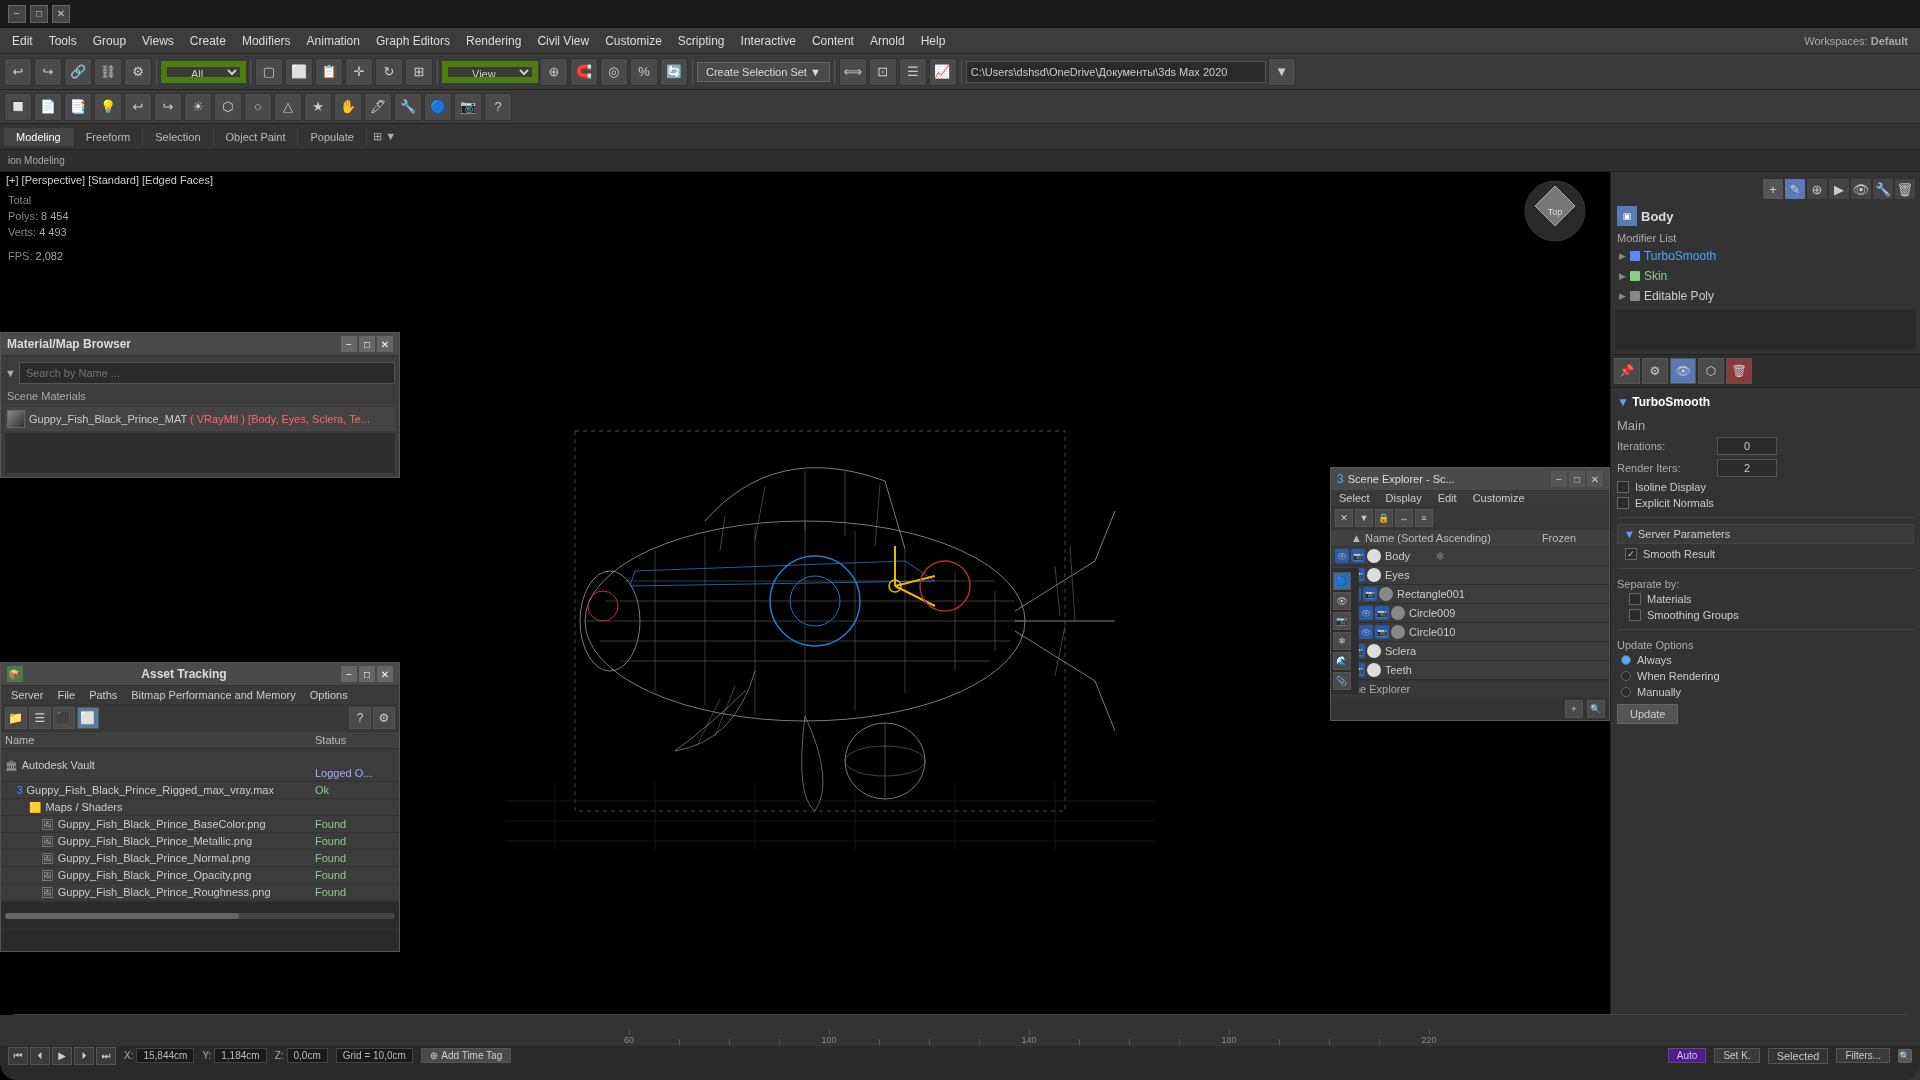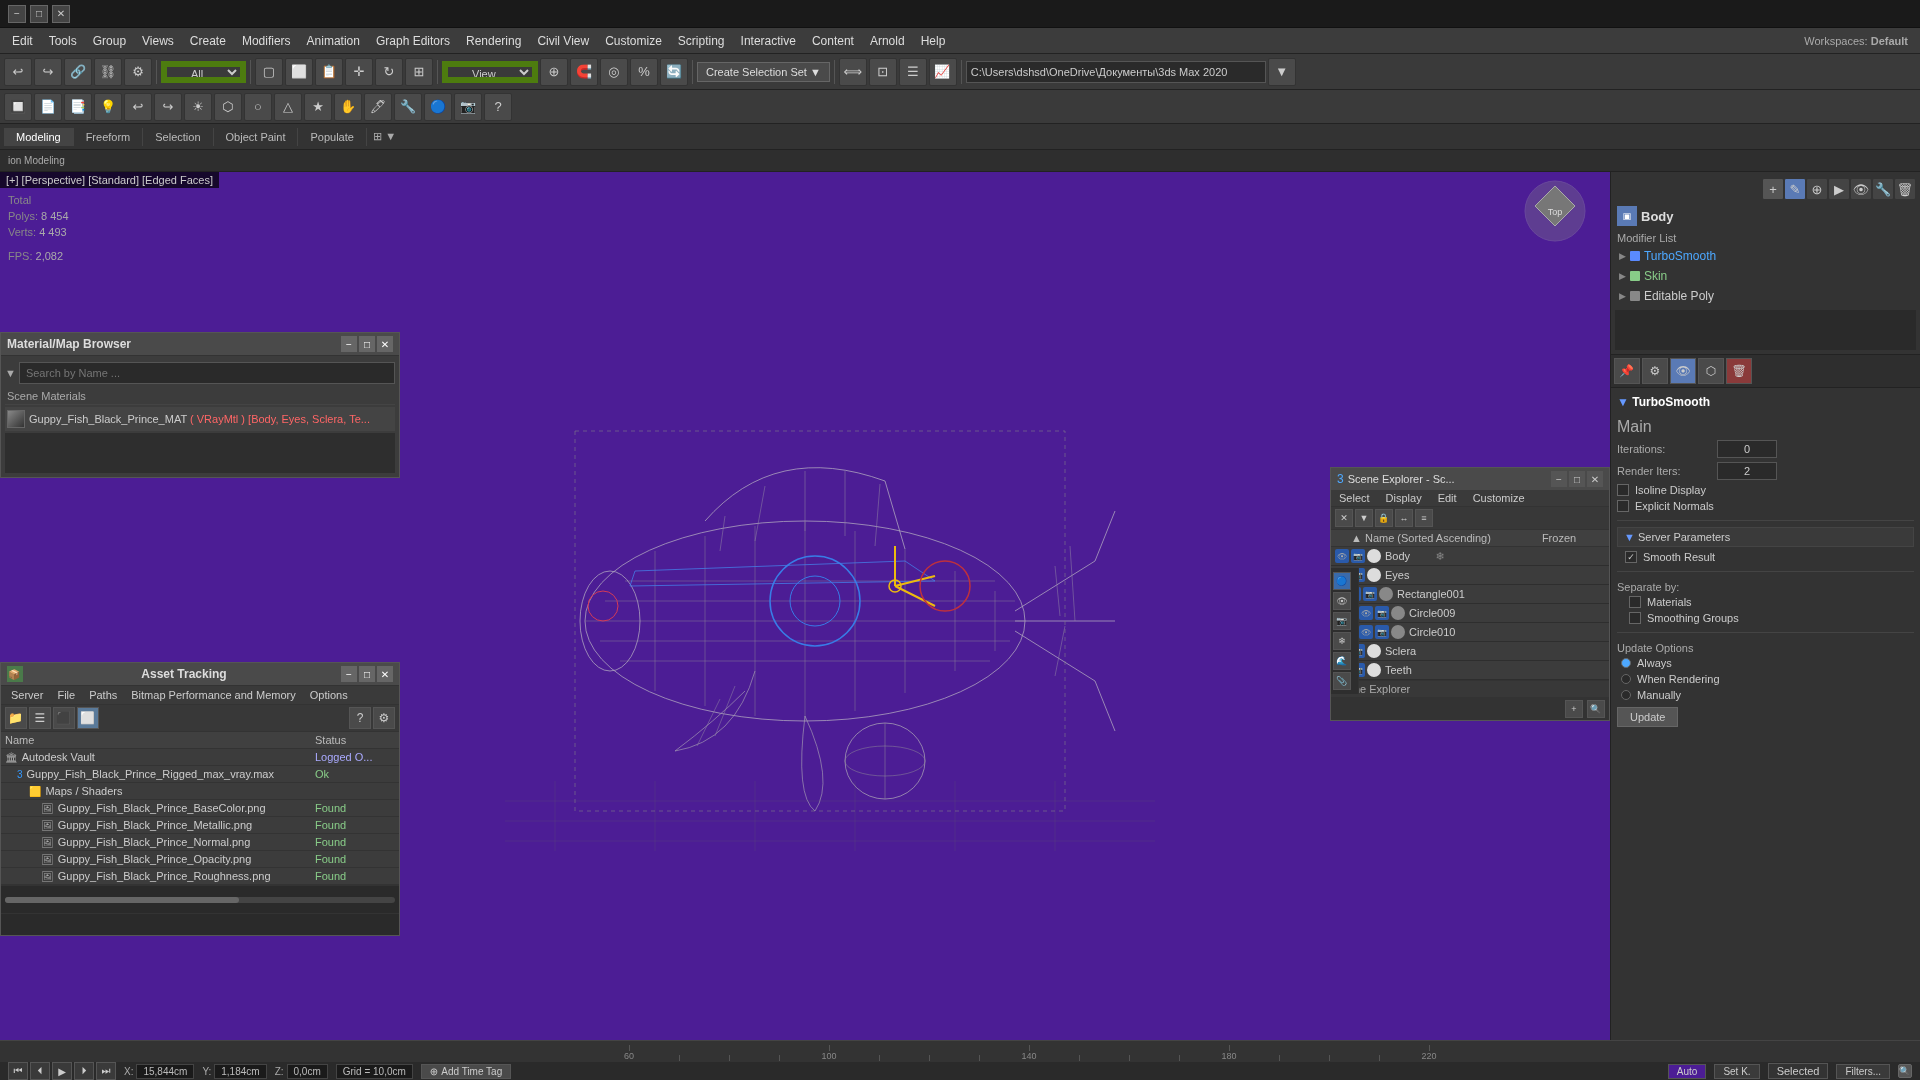--- a/index.html
+++ b/index.html
@@ -168,21 +168,21 @@
       top: 20px; left: 8px;
       color: #aaa;
       font-size: 11px;
       line-height: 16px;
       z-index: 10;
     }
 
     
     #fish-viewport {
       width: 100%; height: 100%;
-      background: #4c1d95;
+      background: #000000;
       position: relative;
     }
 
     
     #material-panel {
       position: absolute;
       top: 160px; left: 0;
       width: 400px;
       background: #3c3c3c;
       border: 1px solid #555;
@@ -270,21 +270,21 @@
     .col-name { flex: 1; }
     .col-status { width: 80px; }
     .asset-row {
       display: flex; align-items: center;
       padding: 2px 4px;
       font-size: 11px; color: #ccc;
       border-bottom: 1px solid #333;
     }
     .asset-row .col-name { flex: 1; display: flex; align-items: center; gap: 4px; }
     .status-ok { color: #88cc88; }
-    .status-logged { color: #aaaaff; }
+    .status-logged { color: #aaaaff; margin-top: 16px; }
     .indent-1 { padding-left: 16px; }
     .indent-2 { padding-left: 28px; }
     .indent-3 { padding-left: 40px; }
     .file-icon { font-size: 10px; color: #aaa; }
 
     
     #right-panel {
       width: 310px;
       background: #333;
       border-left: 1px solid #222;
@@ -339,21 +339,21 @@
       background: #4a4a4a; border: 1px solid #555;
       color: #ccc; font-size: 12px;
       display: flex; align-items: center; justify-content: center;
       cursor: pointer;
     }
     .ts-title {
       font-size: 12px; color: #fff; font-weight: bold;
       padding: 3px 0; margin-bottom: 4px;
     }
     .ts-section { margin-bottom: 2px; }
-    .ts-section-title { font-size: 16px; color: #aaa; padding: 2px 0; }
+    .ts-section-title { font-size: 13px; color: #aaa; padding: 2px 0; }
     .ts-row {
       display: flex; align-items: center;
       padding: 2px 0;
       font-size: 11px; color: #ccc;
     }
     .ts-label { width: 100px; color: #aaa; }
     .ts-input {
       width: 60px; height: 18px;
       background: #2a2a2a; border: 1px solid #555;
       color: #ccc; font-size: 11px; text-align: center;
@@ -468,25 +468,26 @@
     .se-footer {
       background: #383838; padding: 2px 4px;
       border-top: 1px solid #333;
       font-size: 11px; color: #aaa;
     }
 
     
     #bottom-bar {
       position: absolute;
       bottom: 0; left: 0; right: 0;
-      height: 40px;
+      height: 66px;
       background: #2a2a2a;
       border-top: 1px solid #444;
       display: flex;
       flex-direction: column;
+      border-radius: 17px;
     }
     #timeline {
       height: 30px;
       background: #333;
       display: flex;
       align-items: center;
       padding: 0 4px;
       overflow: hidden;
       position: relative;
     }

